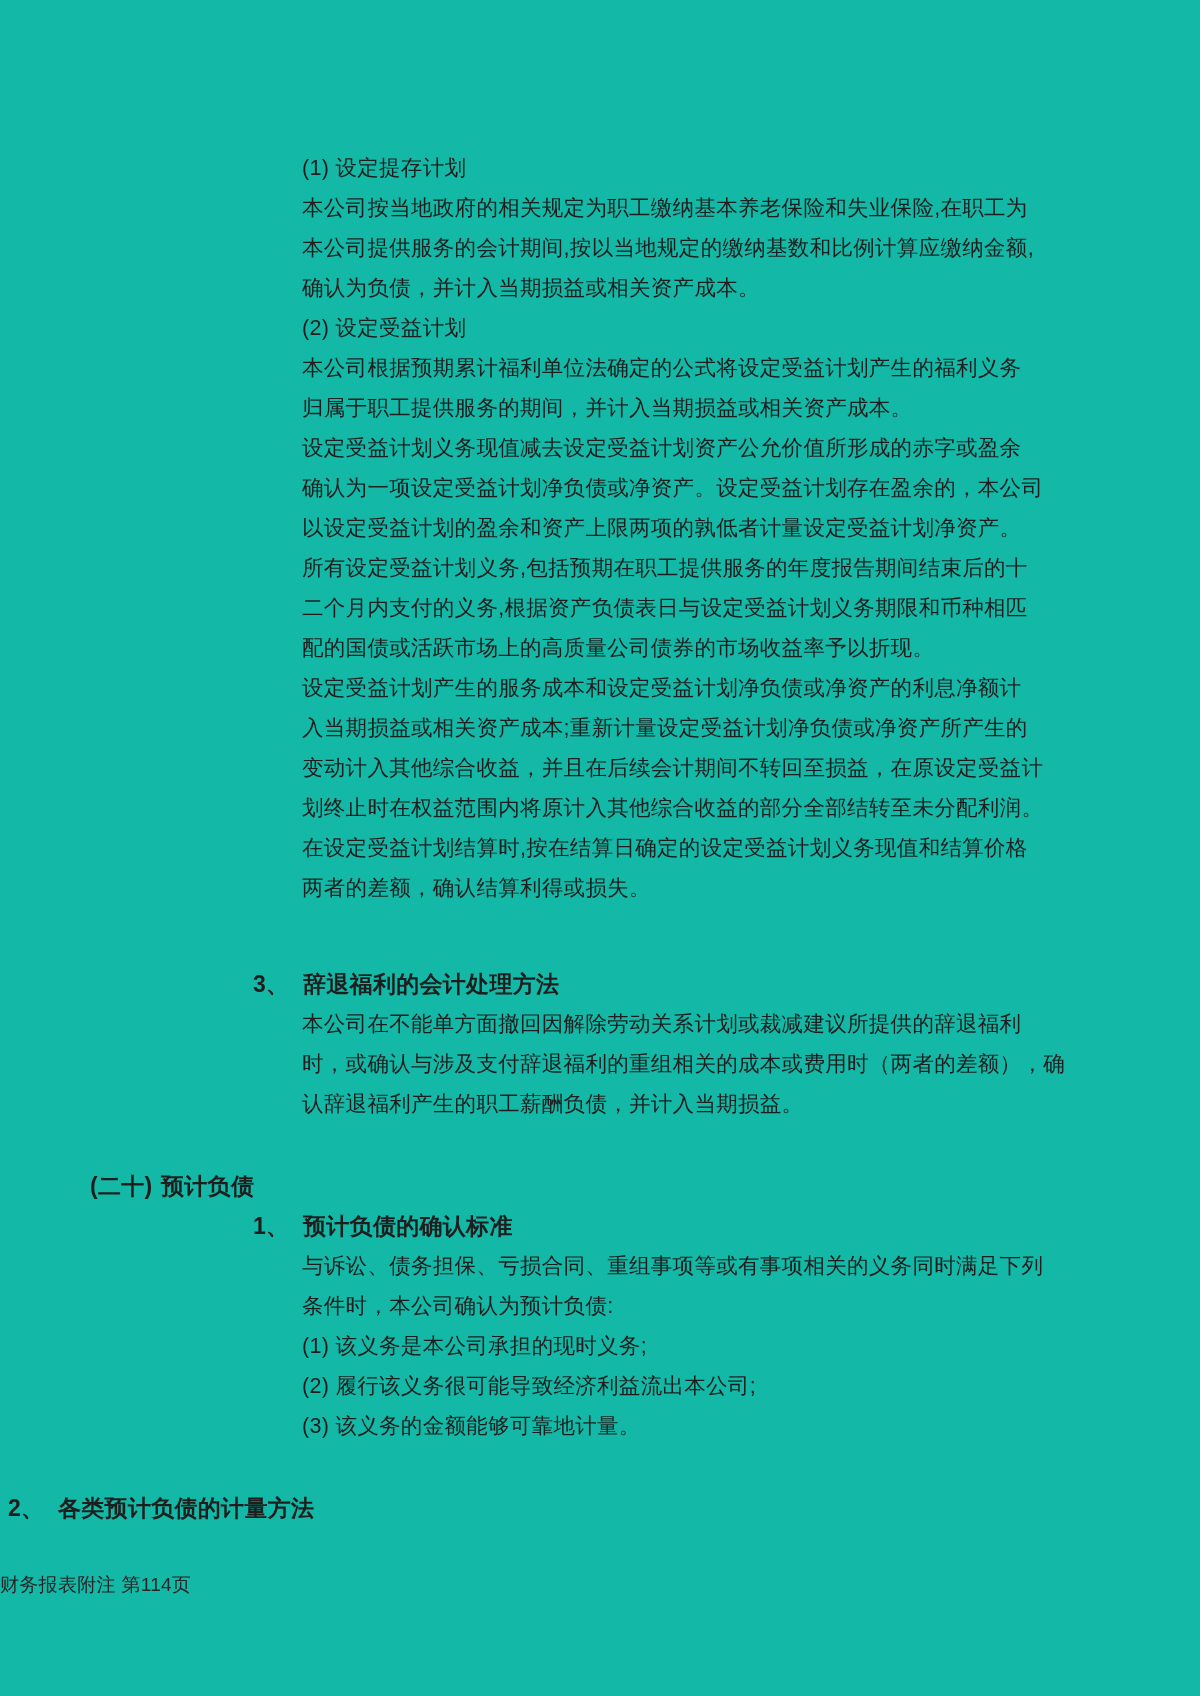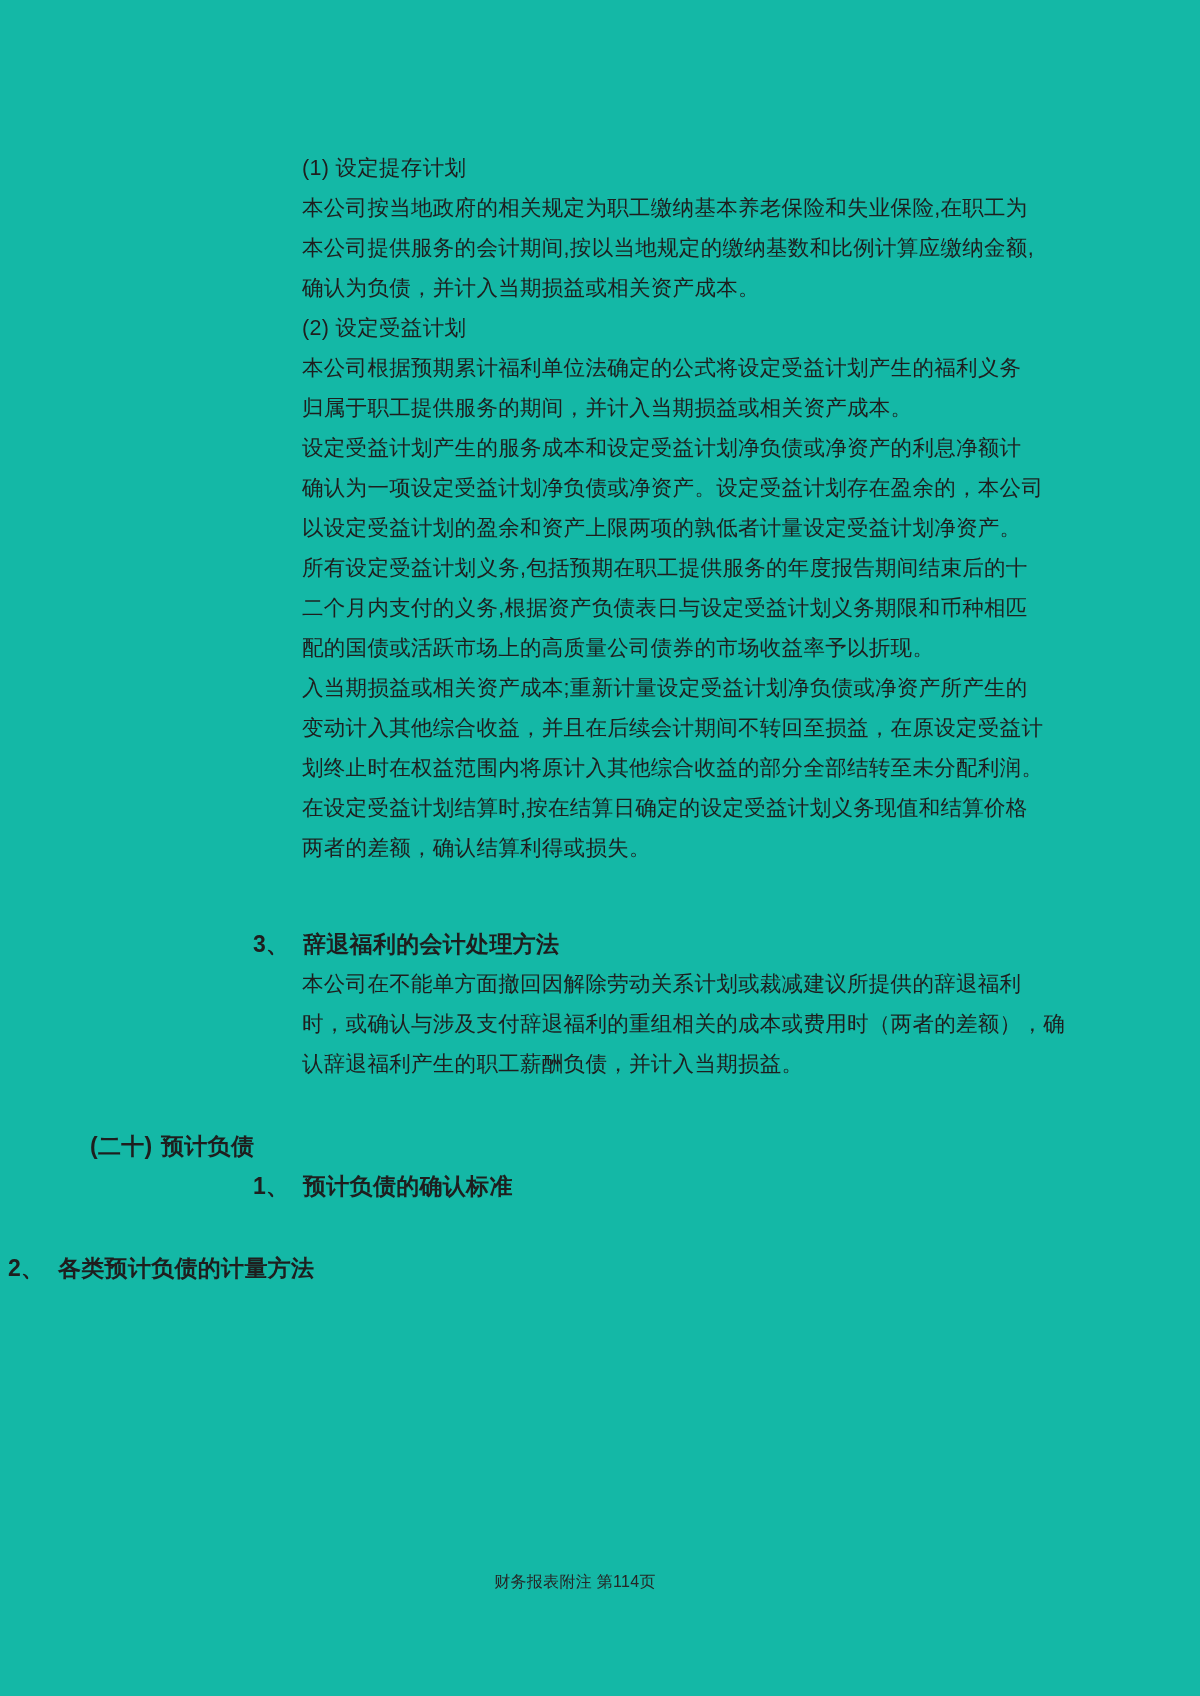--- a/index.html
+++ b/index.html
@@ -29,45 +29,45 @@
   .hrow .num{display:inline-block;width:50px;}
   .h3block{margin-top:56px;}
   .h3block .hrow{padding-left:253px;}
   .s20block{margin-top:42px;}
   .s20row{padding-left:90px;}
   .s20row .label{display:inline-block;width:71px;}
   .subrow{padding-left:253px;}
   .sub2row{margin-top:42px;padding-left:8px;}
   .footer{
     position:absolute;top:1572px;left:0;width:1150px;
-    text-align:center;
-    font-size:16px;letter-spacing:0.3px;
+    font-size:19px;letter-spacing:0.3px;
     color:#262626;
   }
 </style>
 </head>
 <body>
 
 <div class="page">
   <div class="doc">
 
     <div class="bodyA">
       <div class="line">(1) 设定提存计划</div>
       <div class="line">本公司按当地政府的相关规定为职工缴纳基本养老保险和失业保险,在职工为</div>
       <div class="line">本公司提供服务的会计期间,按以当地规定的缴纳基数和比例计算应缴纳金额,</div>
       <div class="line">确认为负债，并计入当期损益或相关资产成本。</div>
       <div class="line">(2) 设定受益计划</div>
       <div class="line">本公司根据预期累计福利单位法确定的公式将设定受益计划产生的福利义务</div>
       <div class="line">归属于职工提供服务的期间，并计入当期损益或相关资产成本。</div>
-      <div class="line">设定受益计划产生的服务成本和设定受益计划净负债或净资产的利息净额计</div>
+      <div class="line">设定受益计划义务现值减去设定受益计划资产公允价值所形成的赤字或盈余</div>
       <div class="line">确认为一项设定受益计划净负债或净资产。设定受益计划存在盈余的，本公司</div>
       <div class="line">以设定受益计划的盈余和资产上限两项的孰低者计量设定受益计划净资产。</div>
       <div class="line">所有设定受益计划义务,包括预期在职工提供服务的年度报告期间结束后的十</div>
       <div class="line">二个月内支付的义务,根据资产负债表日与设定受益计划义务期限和币种相匹</div>
       <div class="line">配的国债或活跃市场上的高质量公司债券的市场收益率予以折现。</div>
+      <div class="line">设定受益计划产生的服务成本和设定受益计划净负债或净资产的利息净额计</div>
       <div class="line">入当期损益或相关资产成本;重新计量设定受益计划净负债或净资产所产生的</div>
       <div class="line">变动计入其他综合收益，并且在后续会计期间不转回至损益，在原设定受益计</div>
       <div class="line">划终止时在权益范围内将原计入其他综合收益的部分全部结转至未分配利润。</div>
       <div class="line">在设定受益计划结算时,按在结算日确定的设定受益计划义务现值和结算价格</div>
       <div class="line">两者的差额，确认结算利得或损失。</div>
     </div>
 
     <div class="h3block">
       <div class="hrow">
         <span class="num">3、</span><span>辞退福利的会计处理方法</span>
@@ -79,20 +79,27 @@
       </div>
     </div>
 
     <div class="s20block">
       <div class="hrow s20row">
         <span class="label">(二十)</span><span>预计负债</span>
       </div>
       <div class="hrow subrow">
         <span class="num">1、</span><span>预计负债的确认标准</span>
       </div>
+      <div class="para">
+        <div class="line">与诉讼、债务担保、亏损合同、重组事项等或有事项相关的义务同时满足下列</div>
+        <div class="line">条件时，本公司确认为预计负债:</div>
+        <div class="line">(1) 该义务是本公司承担的现时义务;</div>
+        <div class="line">(2) 履行该义务很可能导致经济利益流出本公司;</div>
+        <div class="line">(3) 该义务的金额能够可靠地计量。</div>
+      </div>
       <div class="hrow subrow sub2row">
         <span class="num">2、</span><span>各类预计负债的计量方法</span>
       </div>
     </div>
 
   </div>
 
   <div class="footer">财务报表附注 第114页</div>
 </div>
 

